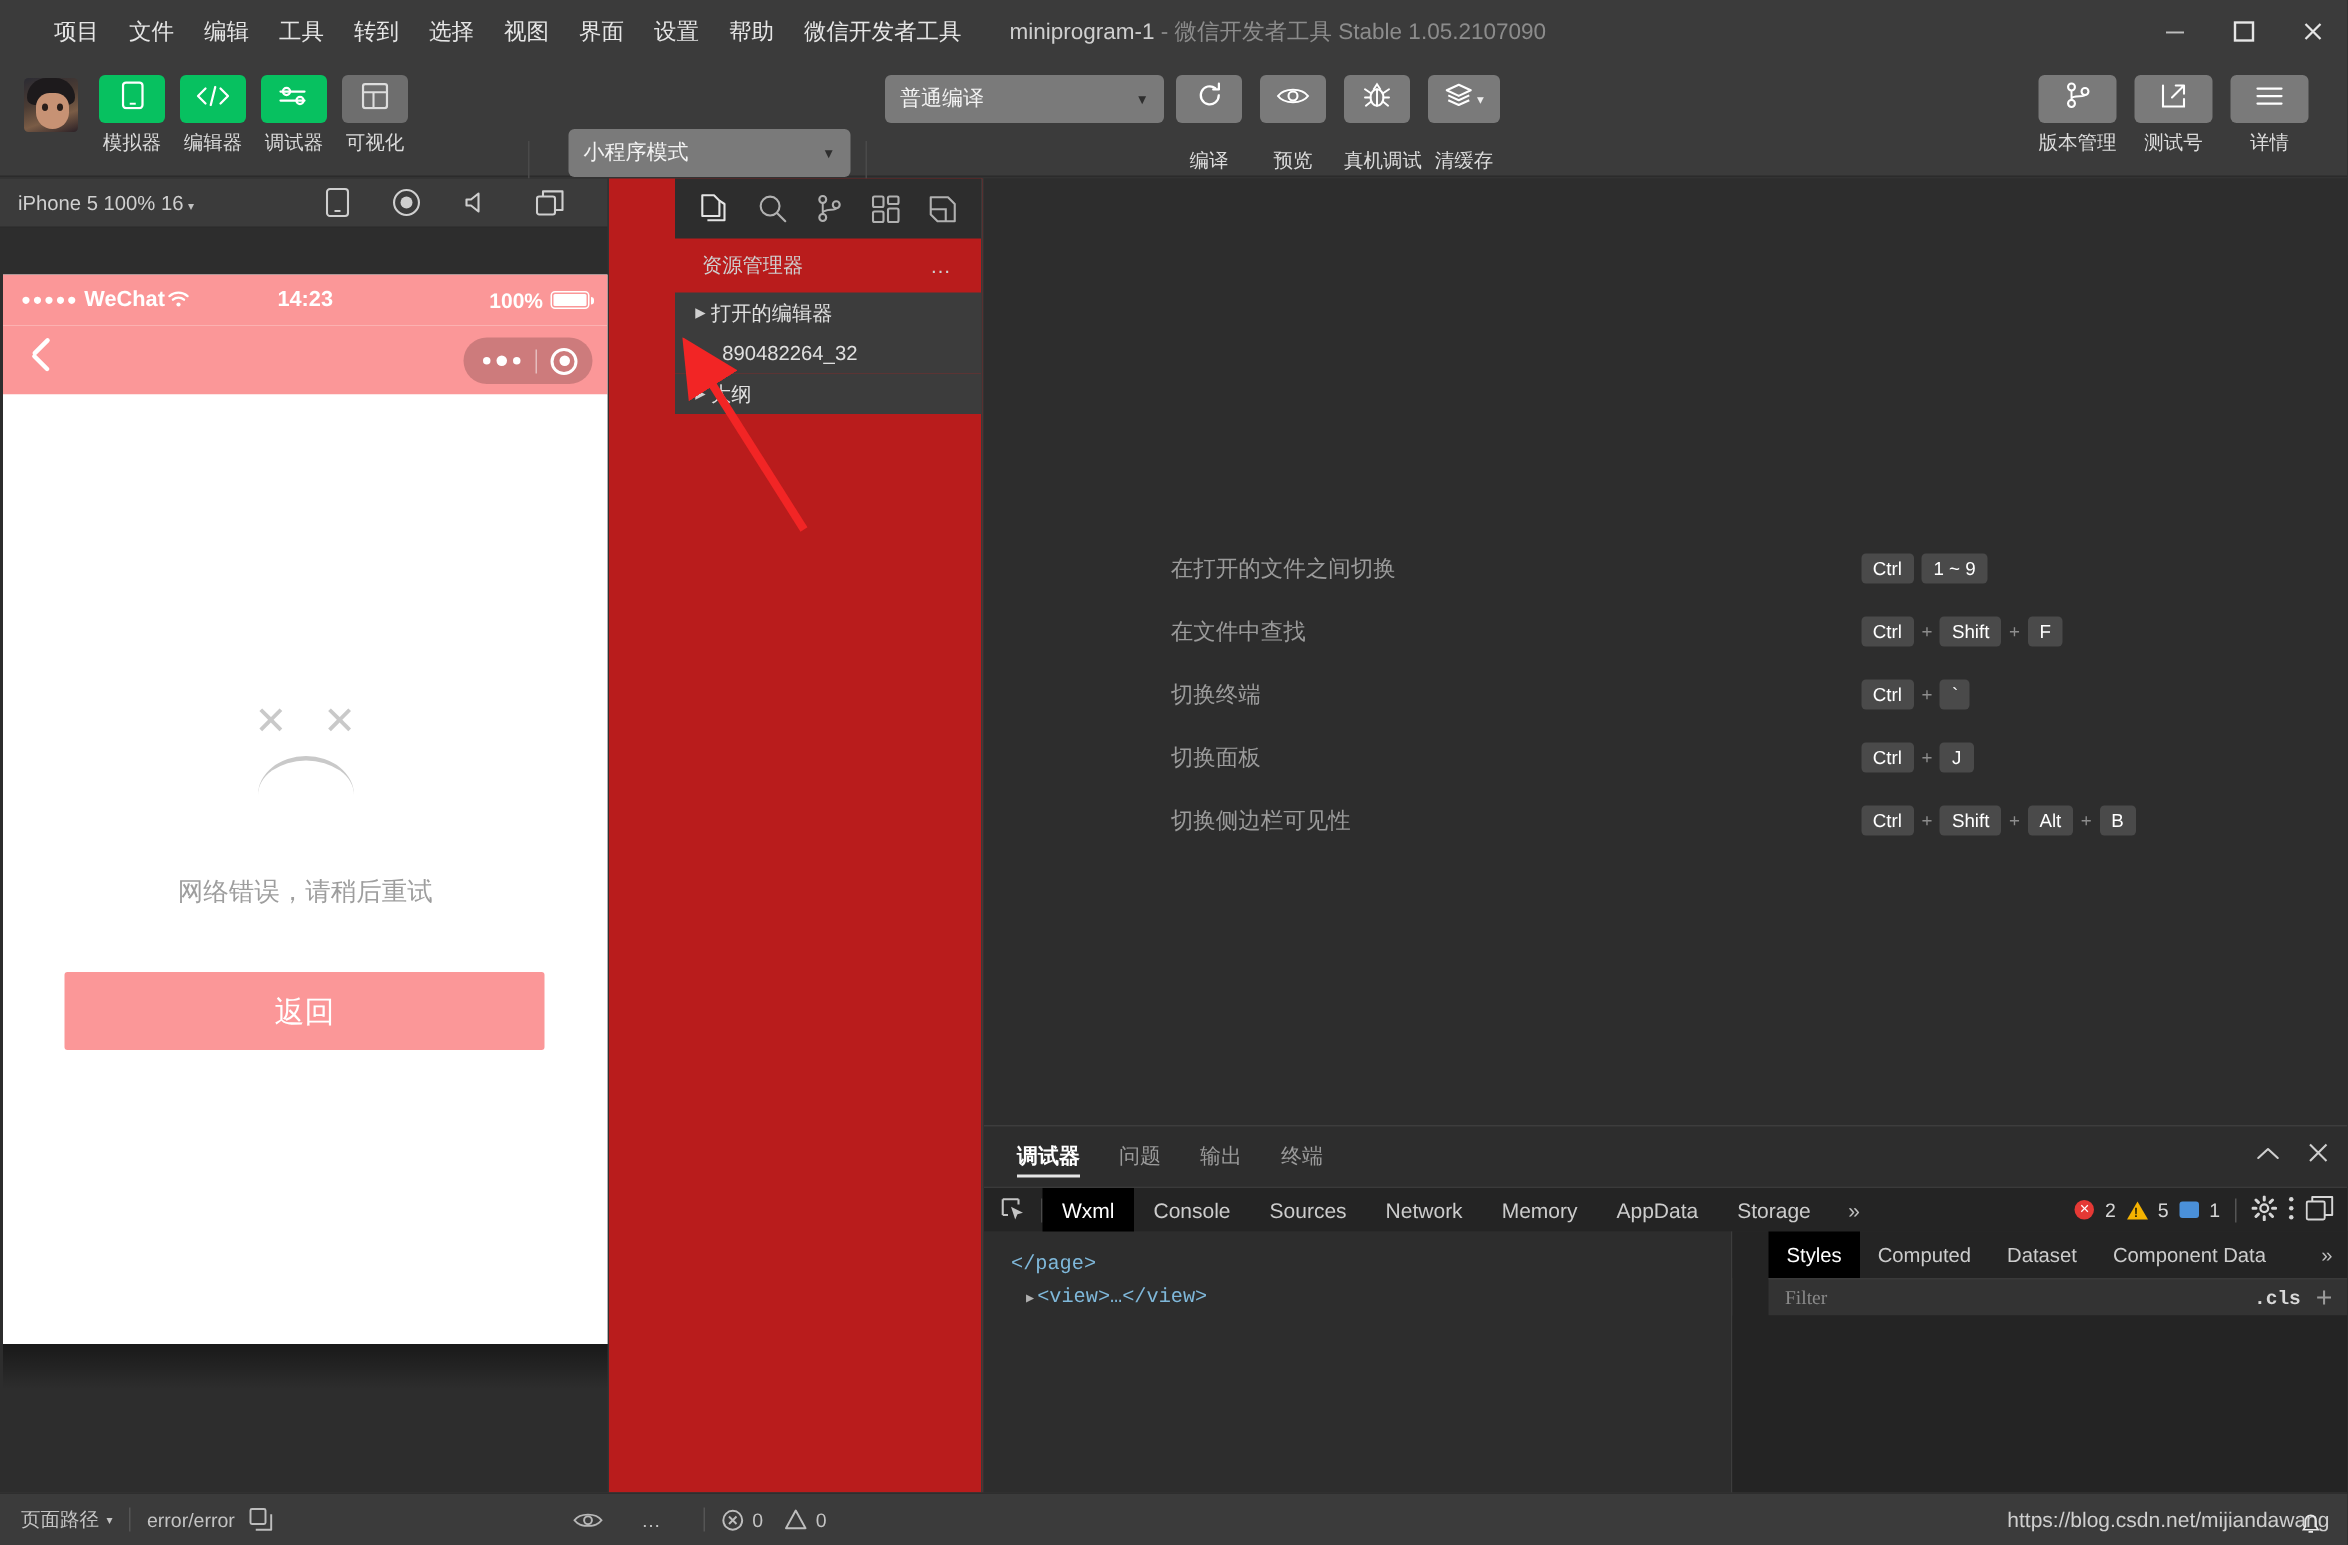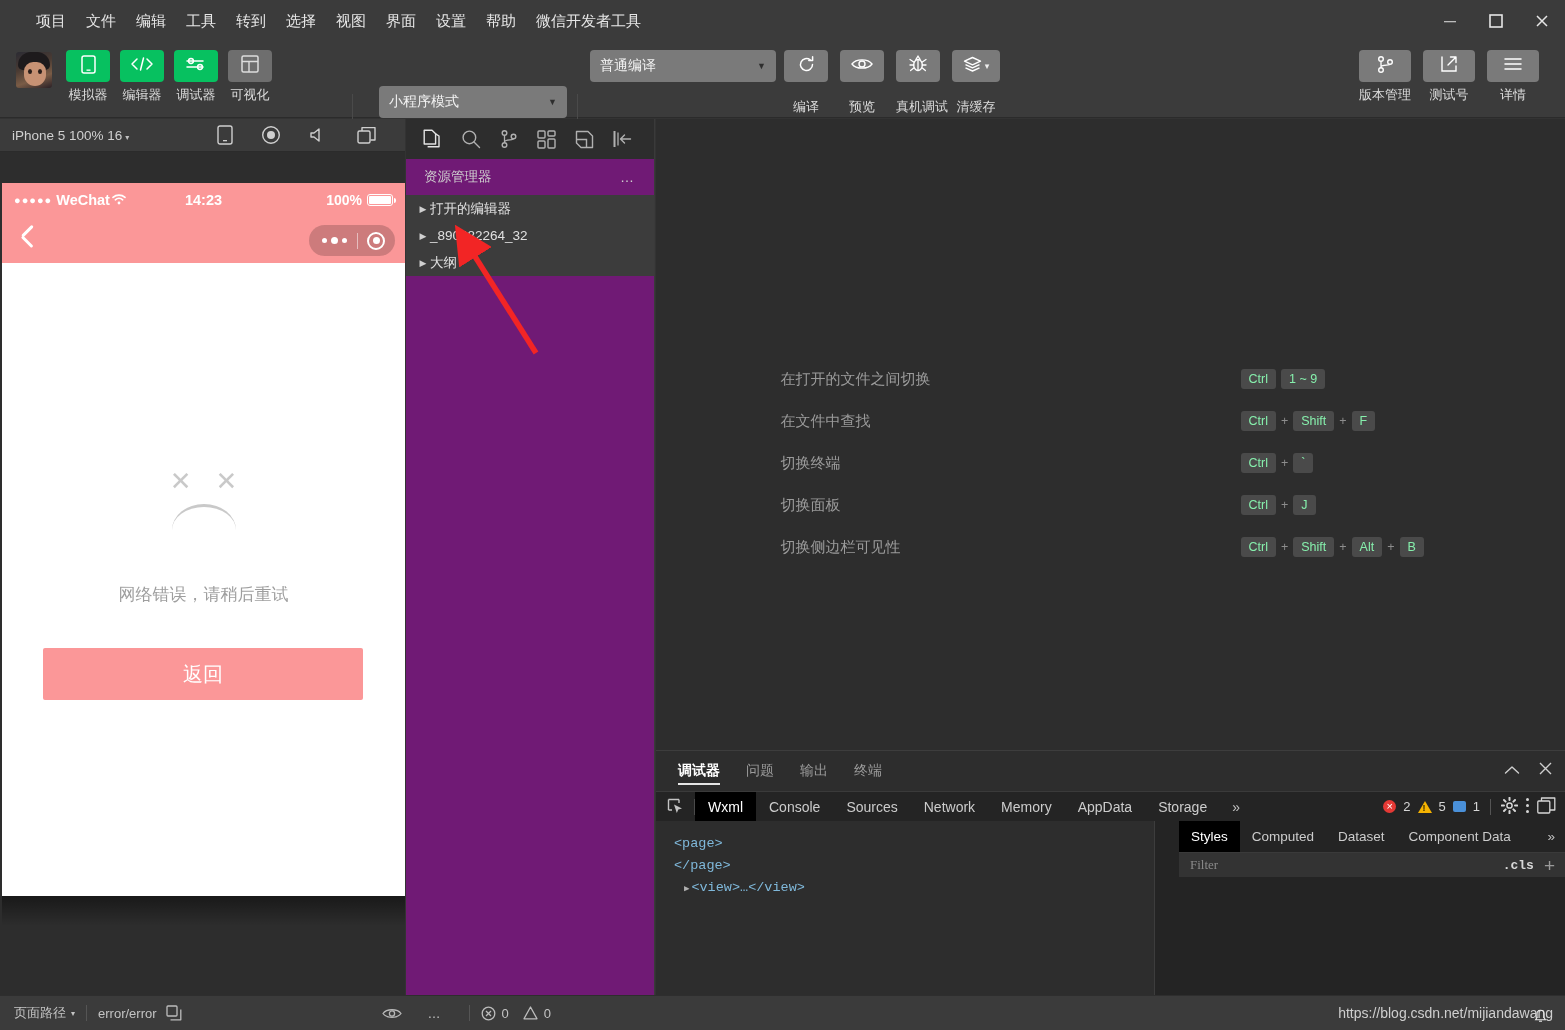--- a/index.html
+++ b/index.html
@@ -172,21 +172,21 @@
   }
   .phone-shadow {
     position:absolute; left:2px; top:777px; width:403px; height: 30px;
     background: linear-gradient(to bottom, rgba(0,0,0,0.45), rgba(0,0,0,0));
     pointer-events:none;
   }
 
   
   .explorer {
     position: absolute; left: 406px; top: 119px; width: 249px; height: 876px;
-    background: #701a75; border-right: 1px solid #3a3a3a;
+    background: #b91c1c; border-right: 1px solid #3a3a3a; padding-left: 44px;
   }
   .ex-acts {
     height: 40px; display: flex; align-items: center; gap: 19px; padding: 0 16px;
     background: #2d2d2d;
   }
   .ex-ic { cursor: default; display:flex; opacity: .85;}
   .ex-ic.active { opacity: 1; }
   .ex-title {
     height: 36px; display: flex; align-items: center; padding: 0 18px;
     color: #cfcfcf; font-size: 13.5px;
@@ -208,21 +208,21 @@
   .shortcuts {
     position: absolute; left: 0; right: 0; top: 250px;
     display: flex; flex-direction: column; gap: 22px; align-items: center;
   }
   .sc-row { display: flex; align-items: center; width: 660px; }
   .sc-label {
     flex: 0 0 460px; text-align: left; color: #9b9b9b; font-size: 15px; padding-right: 16px;
   }
   .sc-keys { display: flex; align-items: center; gap: 5px; }
   .key {
-    background: #4a4a4a; color: #86efac; border-radius: 3px;
+    background: #4a4a4a; color: #ffffff; border-radius: 3px;
     padding: 3px 8px; font-size: 12.5px; min-width: 14px; text-align: center;
     font-family: "Liberation Sans", sans-serif;
   }
   .plus { color: #8d8d8d; font-size: 12.5px; }
 
   
   .debugger {
     position: absolute; left: 656px; top: 750px; width: 909px; height: 245px;
     background: #2d2d2d; border-top: 1px solid #3d3d3d;
   }
@@ -327,20 +327,25 @@
       <div class="menu-item">文件</div>
       <div class="menu-item">编辑</div>
       <div class="menu-item">工具</div>
       <div class="menu-item">转到</div>
       <div class="menu-item">选择</div>
       <div class="menu-item">视图</div>
       <div class="menu-item">界面</div>
       <div class="menu-item">设置</div>
       <div class="menu-item">帮助</div>
       <div class="menu-item">微信开发者工具</div>
+    </div>
+    <div class="title-text">
+      <span>miniprogram-1</span>
+      <span class="sub">-</span>
+      <span class="sub">微信开发者工具 Stable 1.05.2107090</span>
     </div>
     <div class="win-ctrls">
       <div class="win-btn">
         <svg width="14" height="14" viewBox="0 0 14 14">
             <rect x="1" y="7" width="12" height="1.3" fill="#bdbdbd"></rect>
           </svg>
       </div>
       <div class="win-btn">
         <svg width="16" height="16" viewBox="0 0 16 16">
             <rect x="2" y="2" width="12" height="12" fill="none" stroke="#e6e6e6" stroke-width="1.6"></rect>
@@ -756,21 +761,20 @@
           <svg width="19" height="17" viewBox="0 0 19 17">
               <rect x="0.8" y="4" width="12" height="12" rx="1" fill="none" stroke="#d6d6d6" stroke-width="1.3"></rect>
               <path d="M4.5 4 V1 H17.8 V13 H13" fill="none" stroke="#d6d6d6" stroke-width="1.3" stroke-linejoin="round"></path>
             </svg>
         </span>
       </div>
     </div>
 
     <div class="wxml-panes">
       <div class="wxml-tree">
-        <div><span>&lt;page&gt;</span></div>
         <div><span>&lt;/page&gt;</span></div>
         <div style="padding-left:10px;"><span class="tri">▶</span><span>&lt;view&gt;…&lt;/view&gt;</span></div>
       </div>
 
       <div class="styles-pane">
         <div class="st-tabs">
           <div class="st-tab active">Styles</div>
           <div class="st-tab">Computed</div>
           <div class="st-tab">Dataset</div>
           <div class="st-tab">Component Data</div>

